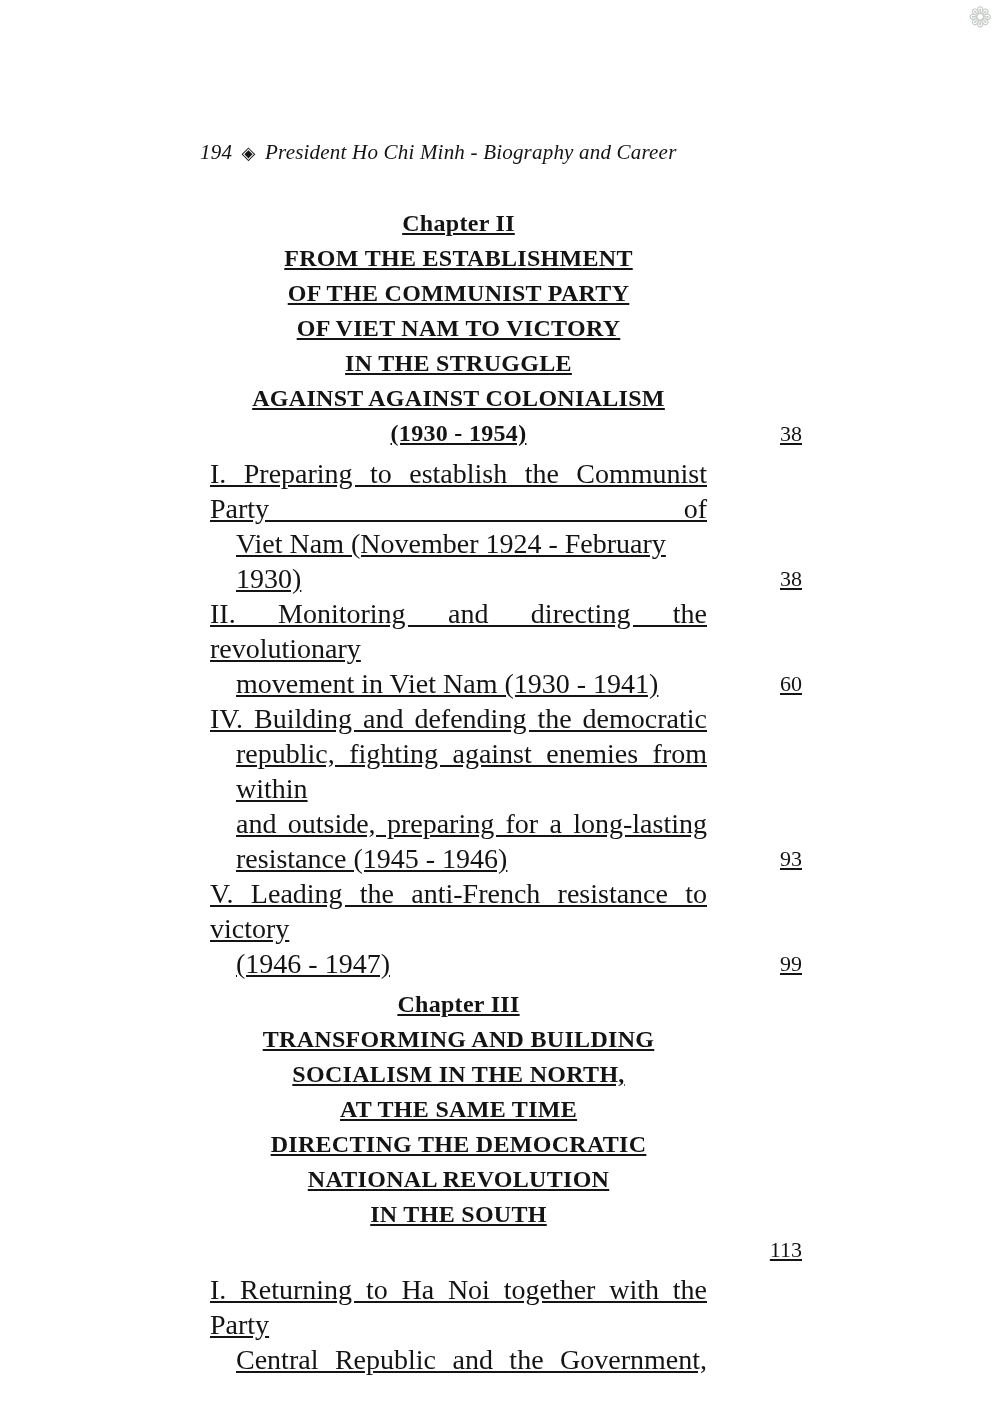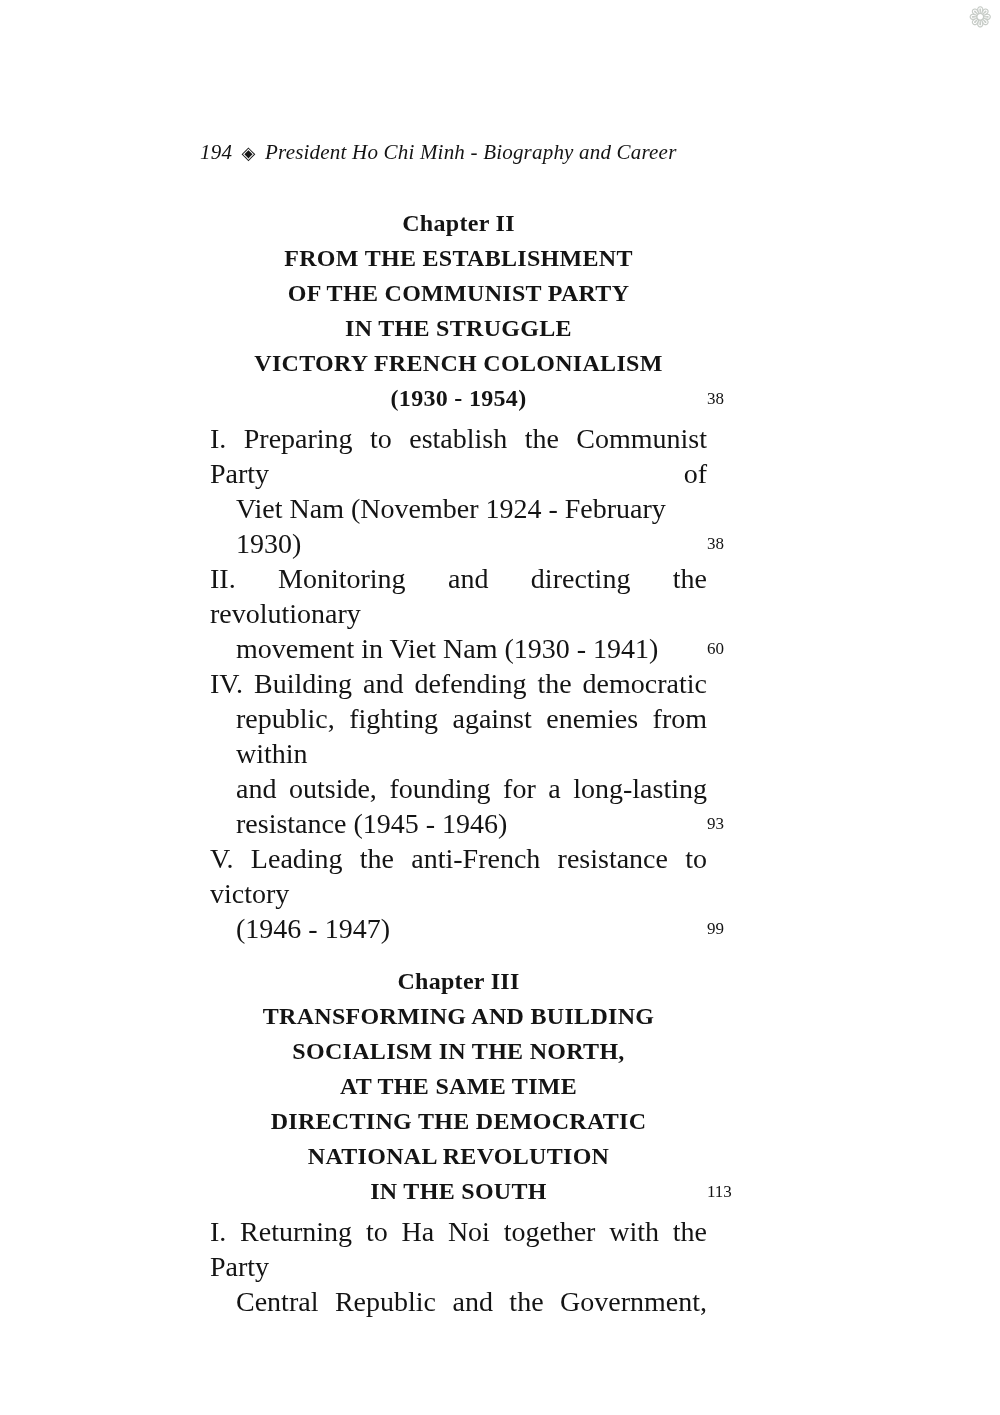--- a/index.html
+++ b/index.html
@@ -34,43 +34,44 @@
     font-style: normal;
     font-size: 18px;
     padding: 0 4px;
   }
   .content {
     position: absolute;
     left: 210px;
     top: 206px;
     width: 592px;
   }
-  .row { display: flex; }
+  .row { display: flex; text-decoration: underline; }
   .text-col { width: 497px; }
   .page-col {
     flex: 1;
+    text-align: right;
     align-self: flex-end;
-    font-size: 17px;
+    font-size: 22px;
     line-height: 35px;
   }
   .ch {
     text-align: center;
     font-weight: bold;
     font-size: 24px;
     line-height: 35px;
     letter-spacing: 0.3px;
   }
   .body-line {
     font-size: 28px;
     line-height: 35px;
   }
   .j { text-align: justify; text-align-last: justify; }
   .cont { padding-left: 26px; }
   .chapter-block { margin-bottom: 5px; }
-  .chapter-3 { margin-top: 18px; }
+  .chapter-3 { margin-top: 6px; flex-direction: column; }
 </style>
 </head>
 <body>
 
 <div class="page">
 
   <div class="corner-flower">❁</div>
 
   <div class="running-header">
     <span>194</span>
@@ -78,22 +79,23 @@
     <span>President Ho Chi Minh - Biography and Career</span>
   </div>
 
   <div class="content">
 
     <section class="row chapter-block">
       <div class="text-col ch">
         <div>Chapter II</div>
         <div>FROM THE ESTABLISHMENT</div>
         <div>OF THE COMMUNIST PARTY</div>
+        <div>OF VIET NAM TO VICTORY</div>
         <div>IN THE STRUGGLE</div>
-        <div>VICTORY FRENCH COLONIALISM</div>
+        <div>AGAINST AGAINST COLONIALISM</div>
         <div>(1930 - 1954)</div>
       </div>
       <div class="page-col">38</div>
     </section>
 
     <section class="row">
       <div class="text-col">
         <div class="body-line j">I. Preparing to establish the Communist Party of</div>
         <div class="body-line cont">Viet Nam (November 1924 - February 1930)</div>
       </div>
@@ -106,21 +108,21 @@
         <div class="body-line cont">movement in Viet Nam (1930 - 1941)</div>
       </div>
       <div class="page-col">60</div>
     </section>
 
 
     <section class="row">
       <div class="text-col">
         <div class="body-line j">IV. Building and defending the democratic</div>
         <div class="body-line j cont">republic, fighting against enemies from within</div>
-        <div class="body-line j cont">and outside, founding for a long-lasting</div>
+        <div class="body-line j cont">and outside, preparing for a long-lasting</div>
         <div class="body-line cont">resistance (1945 - 1946)</div>
       </div>
       <div class="page-col">93</div>
     </section>
 
     <section class="row">
       <div class="text-col">
         <div class="body-line j">V. Leading the anti-French resistance to victory</div>
         <div class="body-line cont">(1946 - 1947)</div>
       </div>

